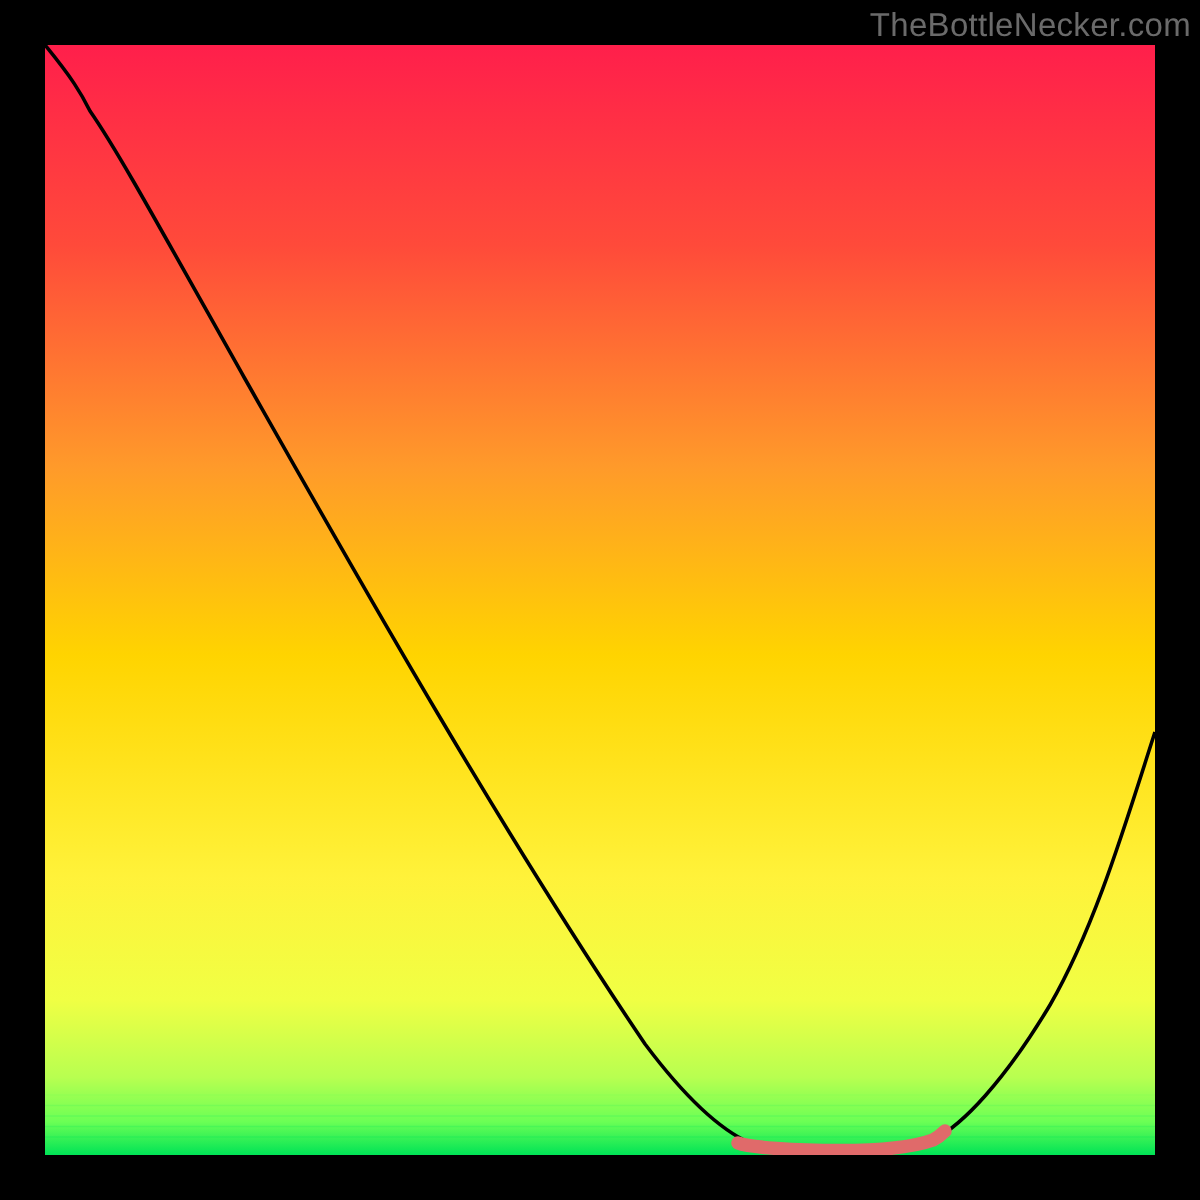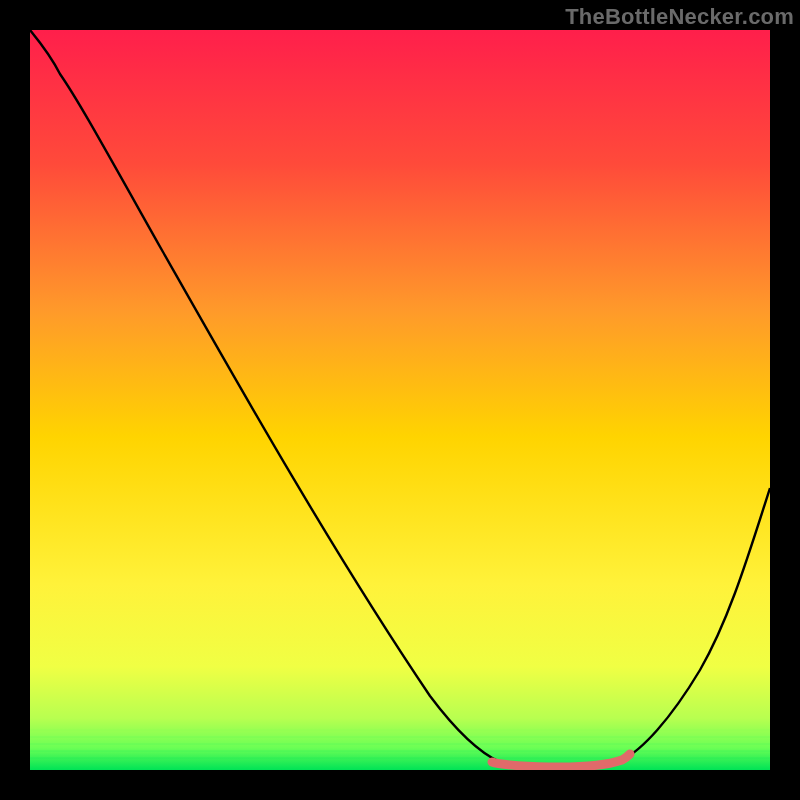--- a/index.html
+++ b/index.html
@@ -25,21 +25,21 @@
     top: 0;
     width: 740px;
     height: 740px;
   }
   .watermark {
     position: absolute;
     top: 4px;
     right: 6px;
     color: #6a6a6a;
     font-size: 22px;
-    font-weight: 700;
+    font-weight: 400;
     letter-spacing: 0.2px;
     user-select: none;
   }
 </style>
 </head>
 <body>
 
 <div class="frame">
   <svg class="plot-area" viewBox="0 0 740 740" preserveAspectRatio="none">
     <defs>

